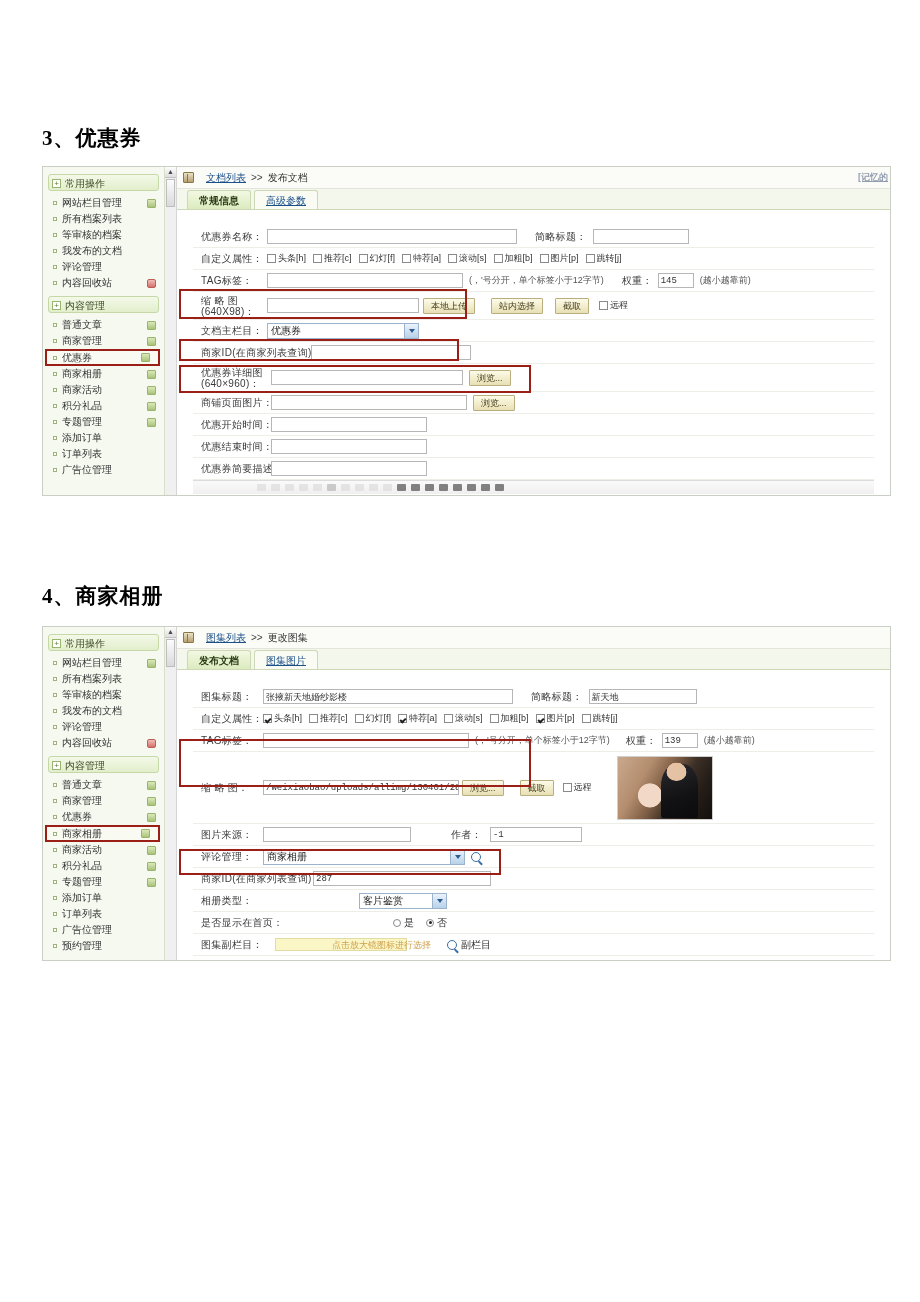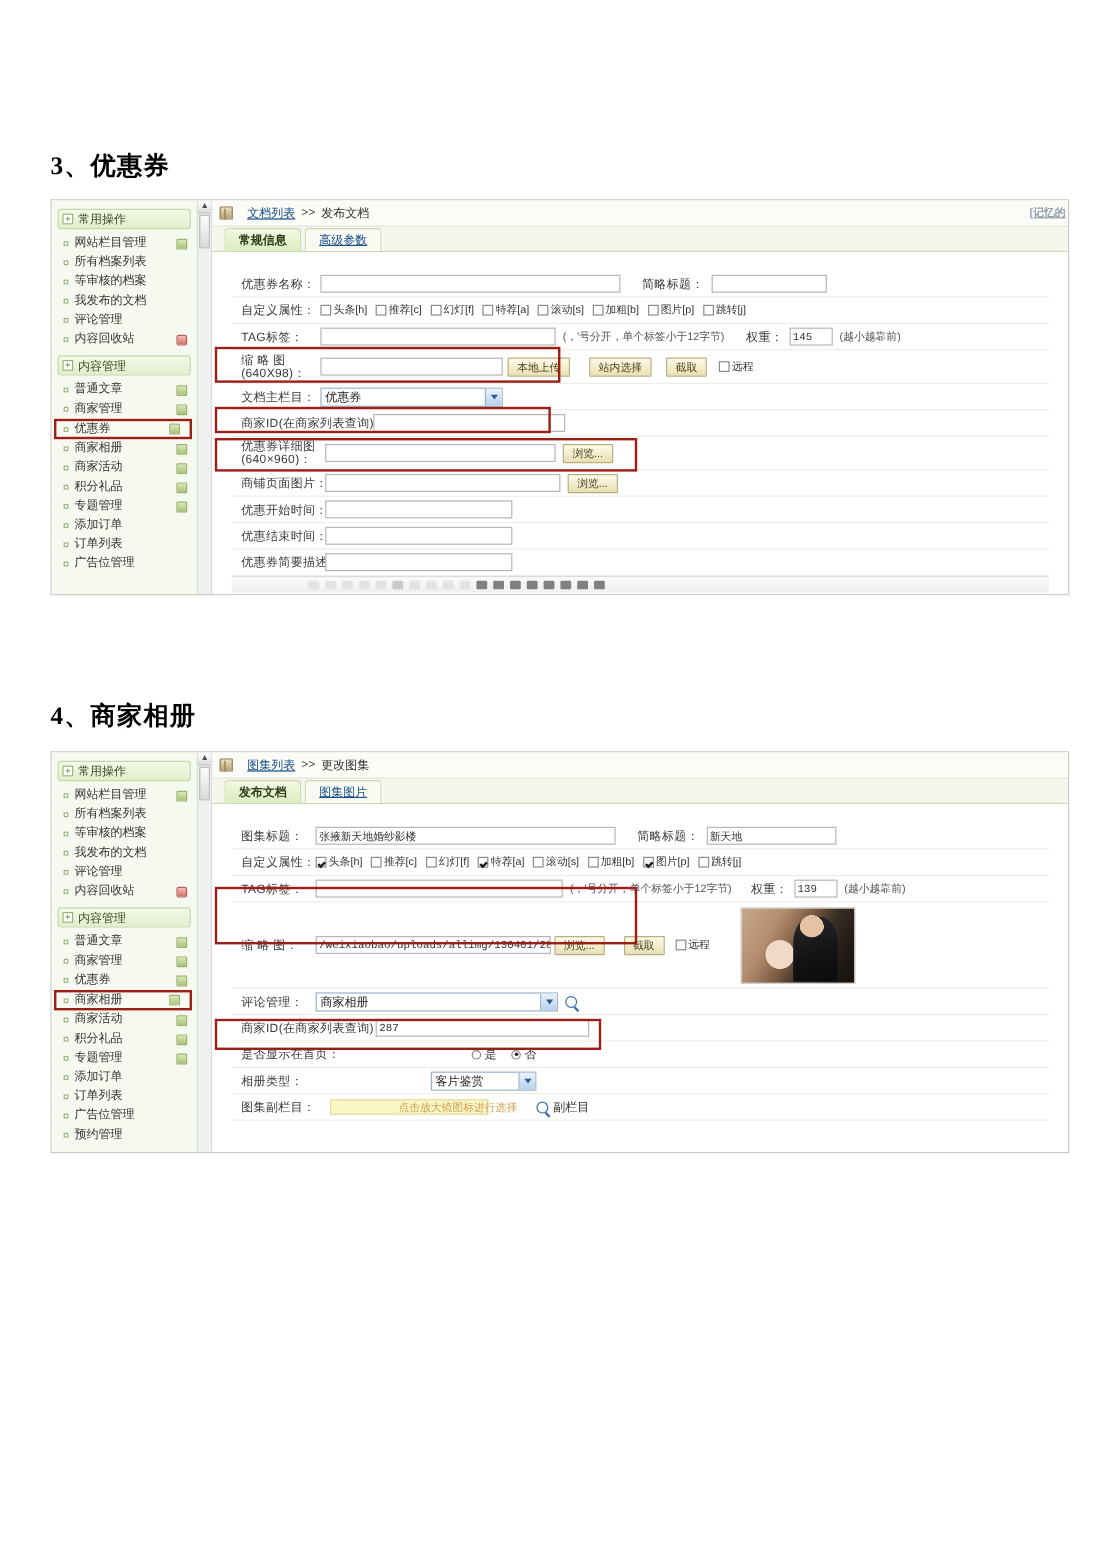--- a/index.html
+++ b/index.html
@@ -767,62 +767,68 @@
             <span class="ftext" style="width:196px">/weixiaobao/uploads/allimg/130401/287-1304011J129</span>
             <span class="btn" style="margin-left:3px">浏览...</span>
             <span class="btn" style="margin-left:16px">截取</span>
             <span class="cbwrap" style="margin-left:9px">
                 <span class="cb"></span>
                 <span>远程</span>
               </span>
             <span class="thumb-photo" style="margin-left:18px"></span>
           </div>
 
+          <div class="frow">
+            <span class="flabel" style="width:62px">图片来源：</span>
+            <span class="ftext" style="width:148px"></span>
+            <span class="flabel" style="margin-left:40px">作者：</span>
+            <span class="ftext" style="width:92px;margin-left:8px">-1</span>
+          </div>
 
           <div class="frow">
             <span class="flabel" style="width:62px">评论管理：</span>
             <span class="sel" style="width:202px">
               <span>商家相册</span>
               <span class="arrowbox">
                   <i></i>
                 </span>
             </span>
             <span class="magnifier" style="margin-left:6px"></span>
           </div>
 
           <div class="frow">
             <span class="flabel" style="width:112px">商家ID(在商家列表查询)：</span>
             <span class="ftext" style="width:178px">287</span>
+          </div>
+
+          <div class="frow">
+            <span class="flabel" style="width:62px">相册类型：</span>
+            <span class="sel" style="width:88px;margin-left:96px">
+              <span>客片鉴赏</span>
+              <span class="arrowbox">
+                  <i></i>
+                </span>
+            </span>
           </div>
 
           <div class="frow">
             <span class="flabel" style="width:96px">是否显示在首页：</span>
             <span style="display:flex;margin-left:96px">
               <span class="radwrap">
                   <span class="rad"></span>
                   <span>是</span>
                 </span>
               <span class="radwrap">
                   <span class="rad on"></span>
                   <span>否</span>
                 </span>
             </span>
           </div>
 
           <div class="frow">
-            <span class="flabel" style="width:62px">相册类型：</span>
-            <span class="sel" style="width:88px;margin-left:96px">
-              <span>客片鉴赏</span>
-              <span class="arrowbox">
-                  <i></i>
-                </span>
-            </span>
-          </div>
-
-          <div class="frow">
             <span class="flabel" style="width:62px">图集副栏目：</span>
             <span class="yellowfield" style="margin-left:12px;position:relative">
               <span style="position:absolute;left:56px;top:0;font-size:9px;color:#cfa14d;white-space:nowrap;line-height:12px">点击放大镜图标进行选择</span>
             </span>
             <span class="magnifier" style="margin-left:40px"></span>
             <span style="font-size:10px;color:#333;margin-left:4px">副栏目</span>
           </div>
 
         </div>
 

